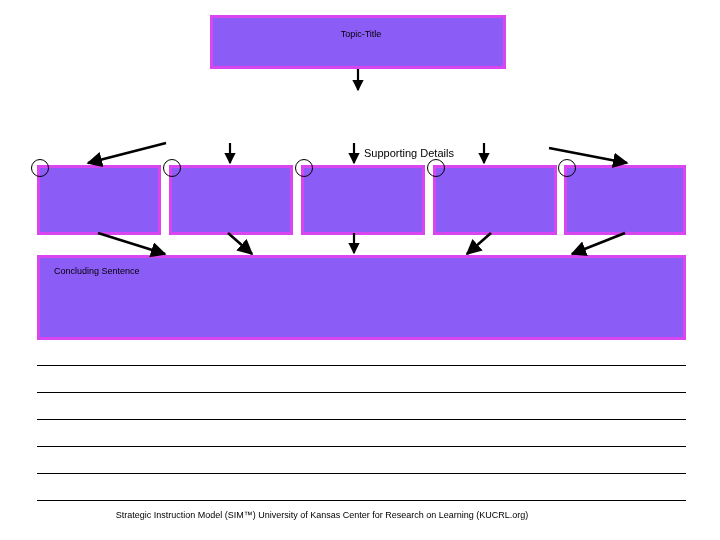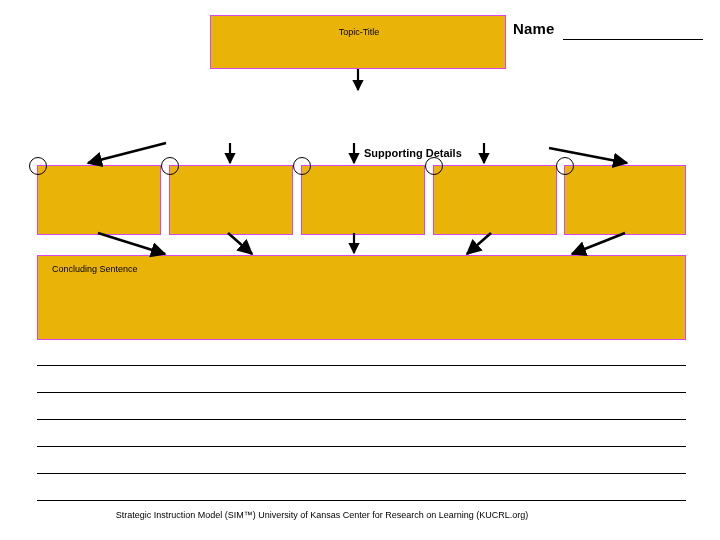--- a/index.html
+++ b/index.html
@@ -14,22 +14,22 @@
     height: 540px;
     background: #ffffff;
     font-family: "Liberation Sans", sans-serif;
     color: #000000;
     overflow: hidden;
   }
 
   
   .box {
     position: absolute;
-    border: 1px solid #d946ef;
-    background: #eab308;
+    border: 3px solid #d946ef;
+    background: #8b5cf6;
     box-sizing: border-box;
   }
 
   .box-label {
     position: absolute;
     font-size: 9px;
     line-height: 11px;
     color: #000000;
     white-space: nowrap;
   }
@@ -86,21 +86,21 @@
     width: 553px;
     text-align: center;
   }
 
   
   #supporting-details-label {
     position: absolute;
     left: 364px;
     top: 147px;
     font-size: 11px;
-    font-weight: bold;
+    font-weight: normal;
     white-space: nowrap;
   }
 
   
   .detail-box {
     top: 165px;
     width: 124px;
     height: 70px;
   }
   .detail-circle {
@@ -161,24 +161,20 @@
 </style>
 </head>
 <body>
 
 <div id="page">
 
   <div class="box" id="topic-title-box">
     <div class="box-label" id="topic-title-label">Topic-Title</div>
   </div>
 
-  <div id="name-field">
-    <span id="name-label">Name</span>
-    <span id="name-line"></span>
-  </div>
 
 
   <div id="supporting-details-label">Supporting Details</div>
 
   <div class="box detail-box" style="left:37px;">
     <span class="detail-circle"></span>
   </div>
   <div class="box detail-box" style="left:169px;">
     <span class="detail-circle"></span>
   </div>

